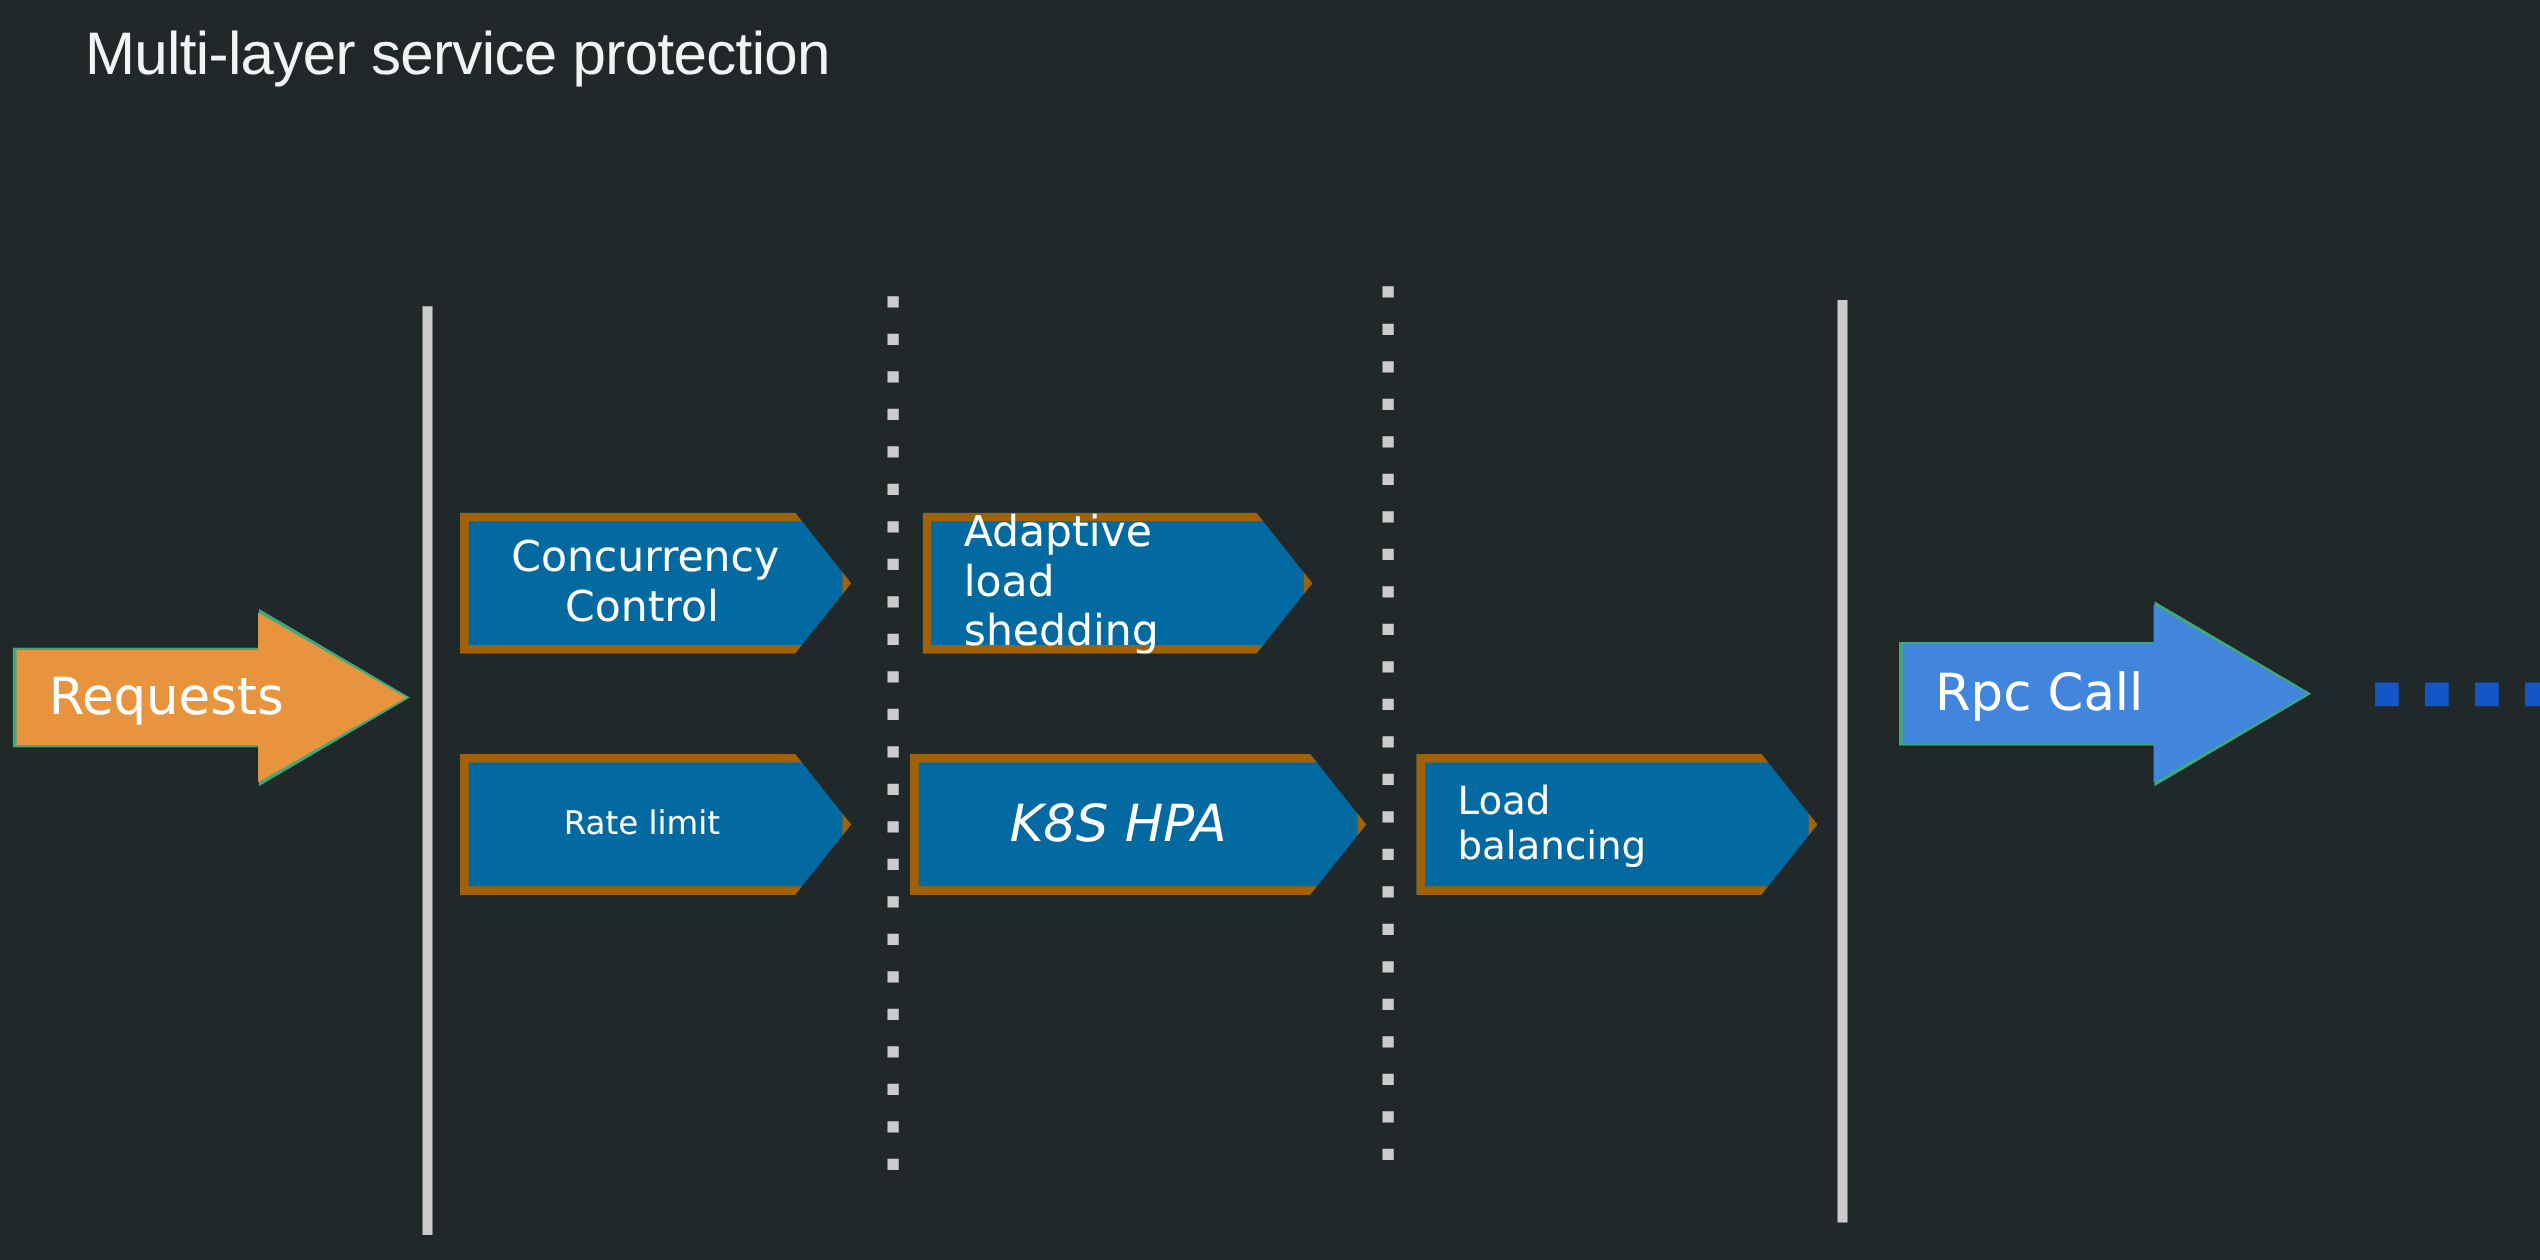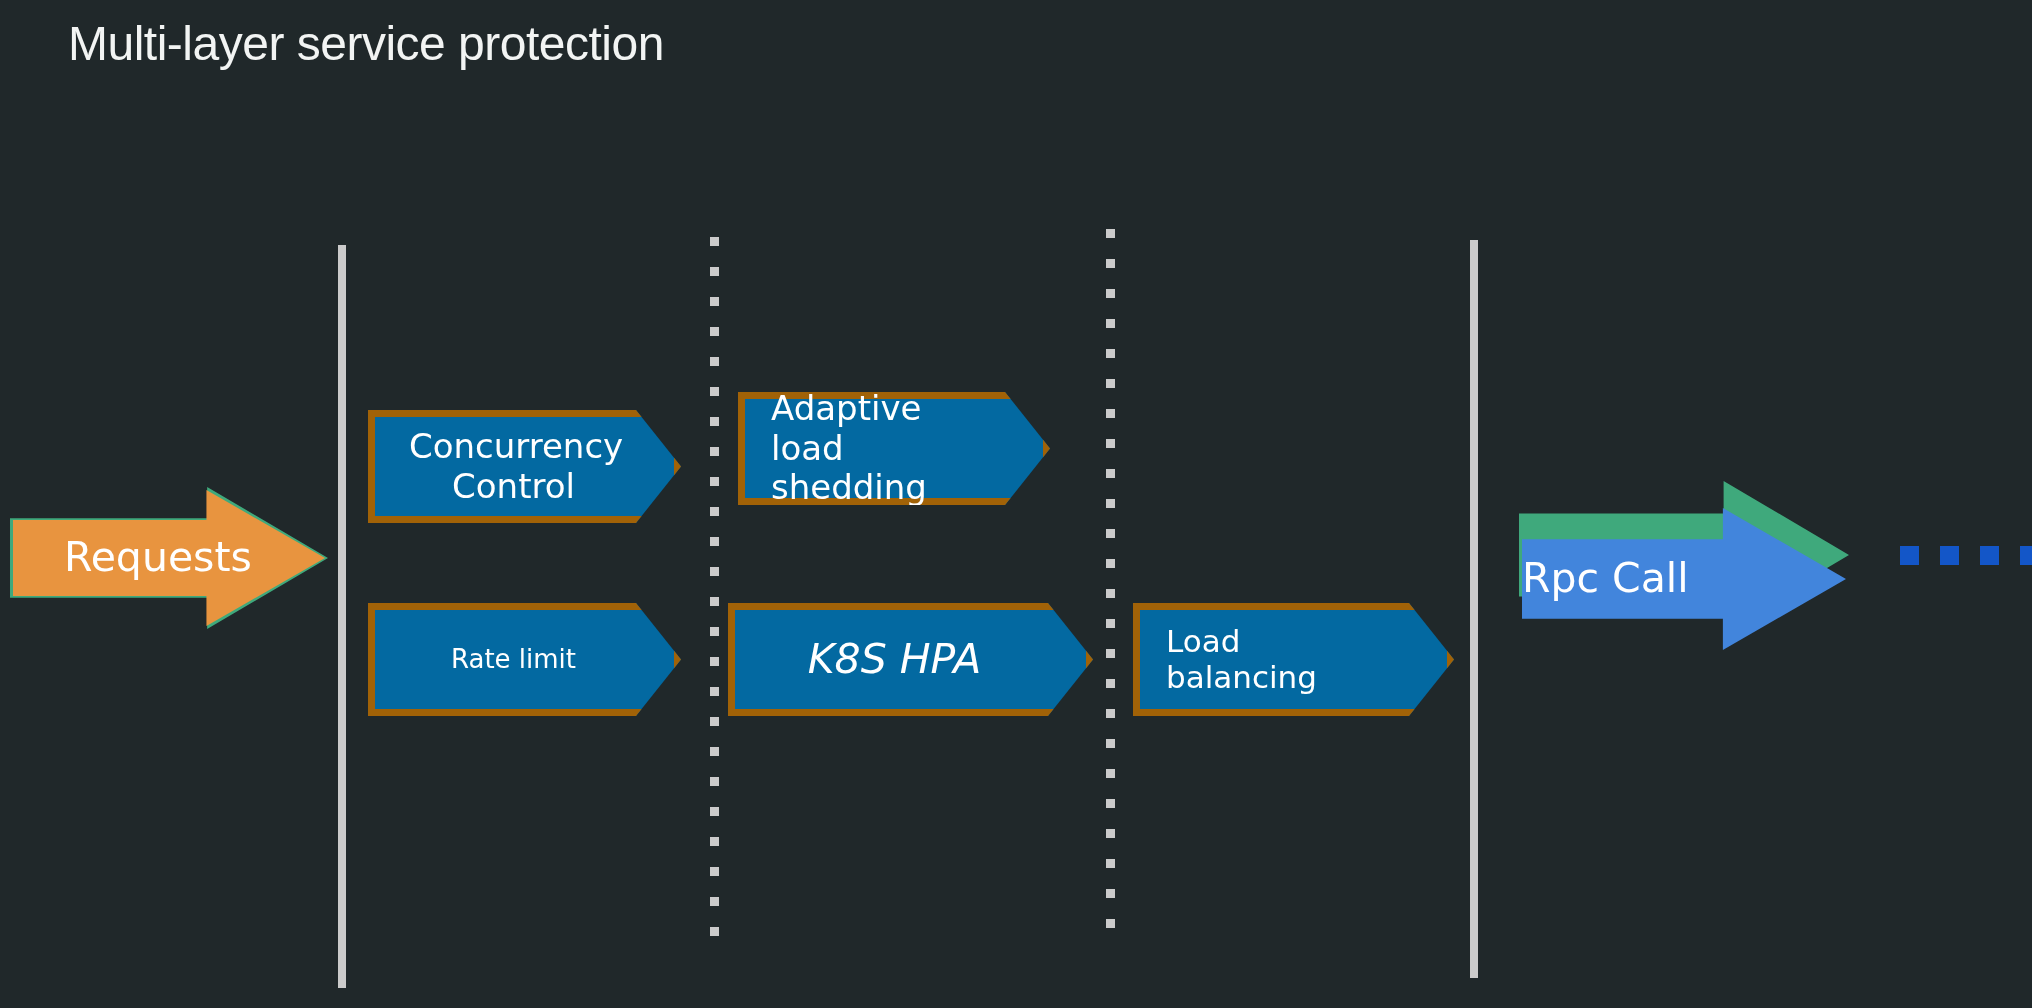--- a/index.html
+++ b/index.html
@@ -163,48 +163,48 @@
       <div class="dot" style="top: 600px; background: rgb(203, 203, 203);"></div>
       <div class="dot" style="top: 630px; background: rgb(203, 203, 203);"></div>
       <div class="dot" style="top: 660px; background: rgb(203, 203, 203);"></div>
       <div class="dot" style="top: 690px; background: rgb(203, 203, 203);"></div>
     </div>
 
   <div class="vline-solid" style="left:1470px; top:240px; height:738px;"></div>
 
   <div class="arrow-block-border" style="left:10px; top:487px; width:318px; height:142px;"></div>
   <div class="arrow arrow-block arrow-orange" style="left:13px; top:490px; width:312px; height:136px; padding-left:26px; padding-right:110px;">
-    <span class="label txt-left" style="font-size:41px;margin-left:25px;">Requests</span>
+    <span class="label txt-left" style="font-size:41px;">Requests</span>
   </div>
 
   <div class="arrow arrow-green" style="left:368px; top:410px; width:313px; height:113px; padding-left:34px; padding-right:56px;">
     <span class="label txt-center" style="font-size:34px;">Concurrency
 Control</span>
   </div>
 
   <div class="arrow arrow-green" style="left:368px; top:603px; width:313px; height:113px; padding-left:34px; padding-right:56px;">
     <span class="label txt-center" style="font-size:26px;">Rate limit</span>
   </div>
 
-  <div class="arrow arrow-green" style="left:738px; top:392px; width:312px; height:113px; padding-left:26px; padding-right:52px;">
+  <div class="arrow arrow-green" style="left:738px; top:410px; width:312px; height:113px; padding-left:26px; padding-right:52px;">
     <span class="label txt-left" style="font-size:34px;">Adaptive load
 shedding</span>
   </div>
 
   <div class="arrow arrow-green" style="left:728px; top:603px; width:365px; height:113px; padding-left:30px; padding-right:62px;">
     <span class="label txt-center" style="font-size:41px;font-style:italic;">K8S HPA</span>
   </div>
 
 
   <div class="arrow arrow-green" style="left:1133px; top:603px; width:321px; height:113px; padding-left:26px; padding-right:52px;">
     <span class="label txt-left" style="font-size:31px;">Load balancing</span>
   </div>
 
   <div class="arrow-block-border" style="left:1519px; top:481px; width:330px; height:148px;"></div>
-  <div class="arrow arrow-block arrow-blue" style="left:1522px; top:508px; width:324px; height:142px; padding-right:118px;">
+  <div class="arrow arrow-block arrow-blue" style="left:1522px; top:484px; width:324px; height:142px; padding-left:26px; padding-right:118px;">
     <span class="label txt-left" style="font-size:41px;">Rpc Call</span>
   </div>
 
   <div id="trailing-dots" style="left:1900px; top:546px; gap:21px;">
       <div class="bdot" style="background: rgb(19, 86, 200);"></div>
       <div class="bdot" style="background: rgb(19, 86, 200);"></div>
       <div class="bdot" style="background: rgb(19, 86, 200);"></div>
       <div class="bdot" style="background: rgb(19, 86, 200);"></div>
     </div>
 

